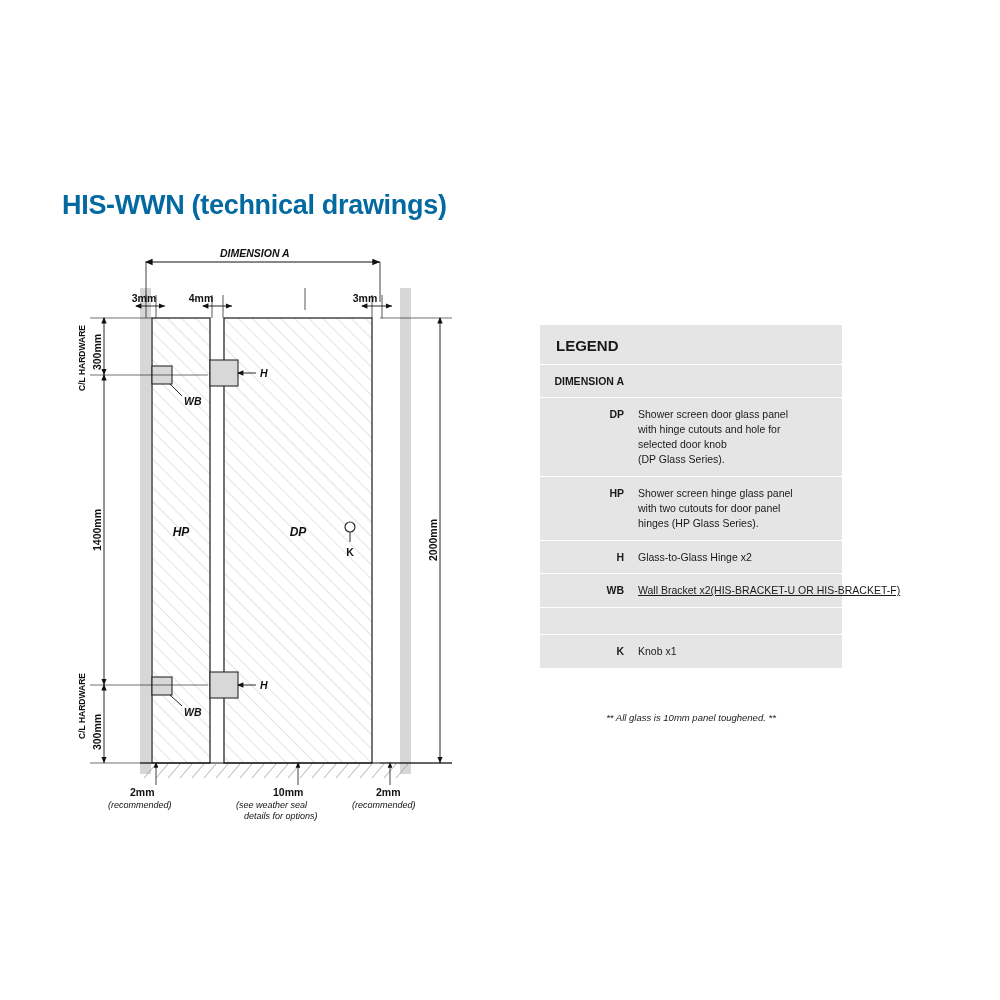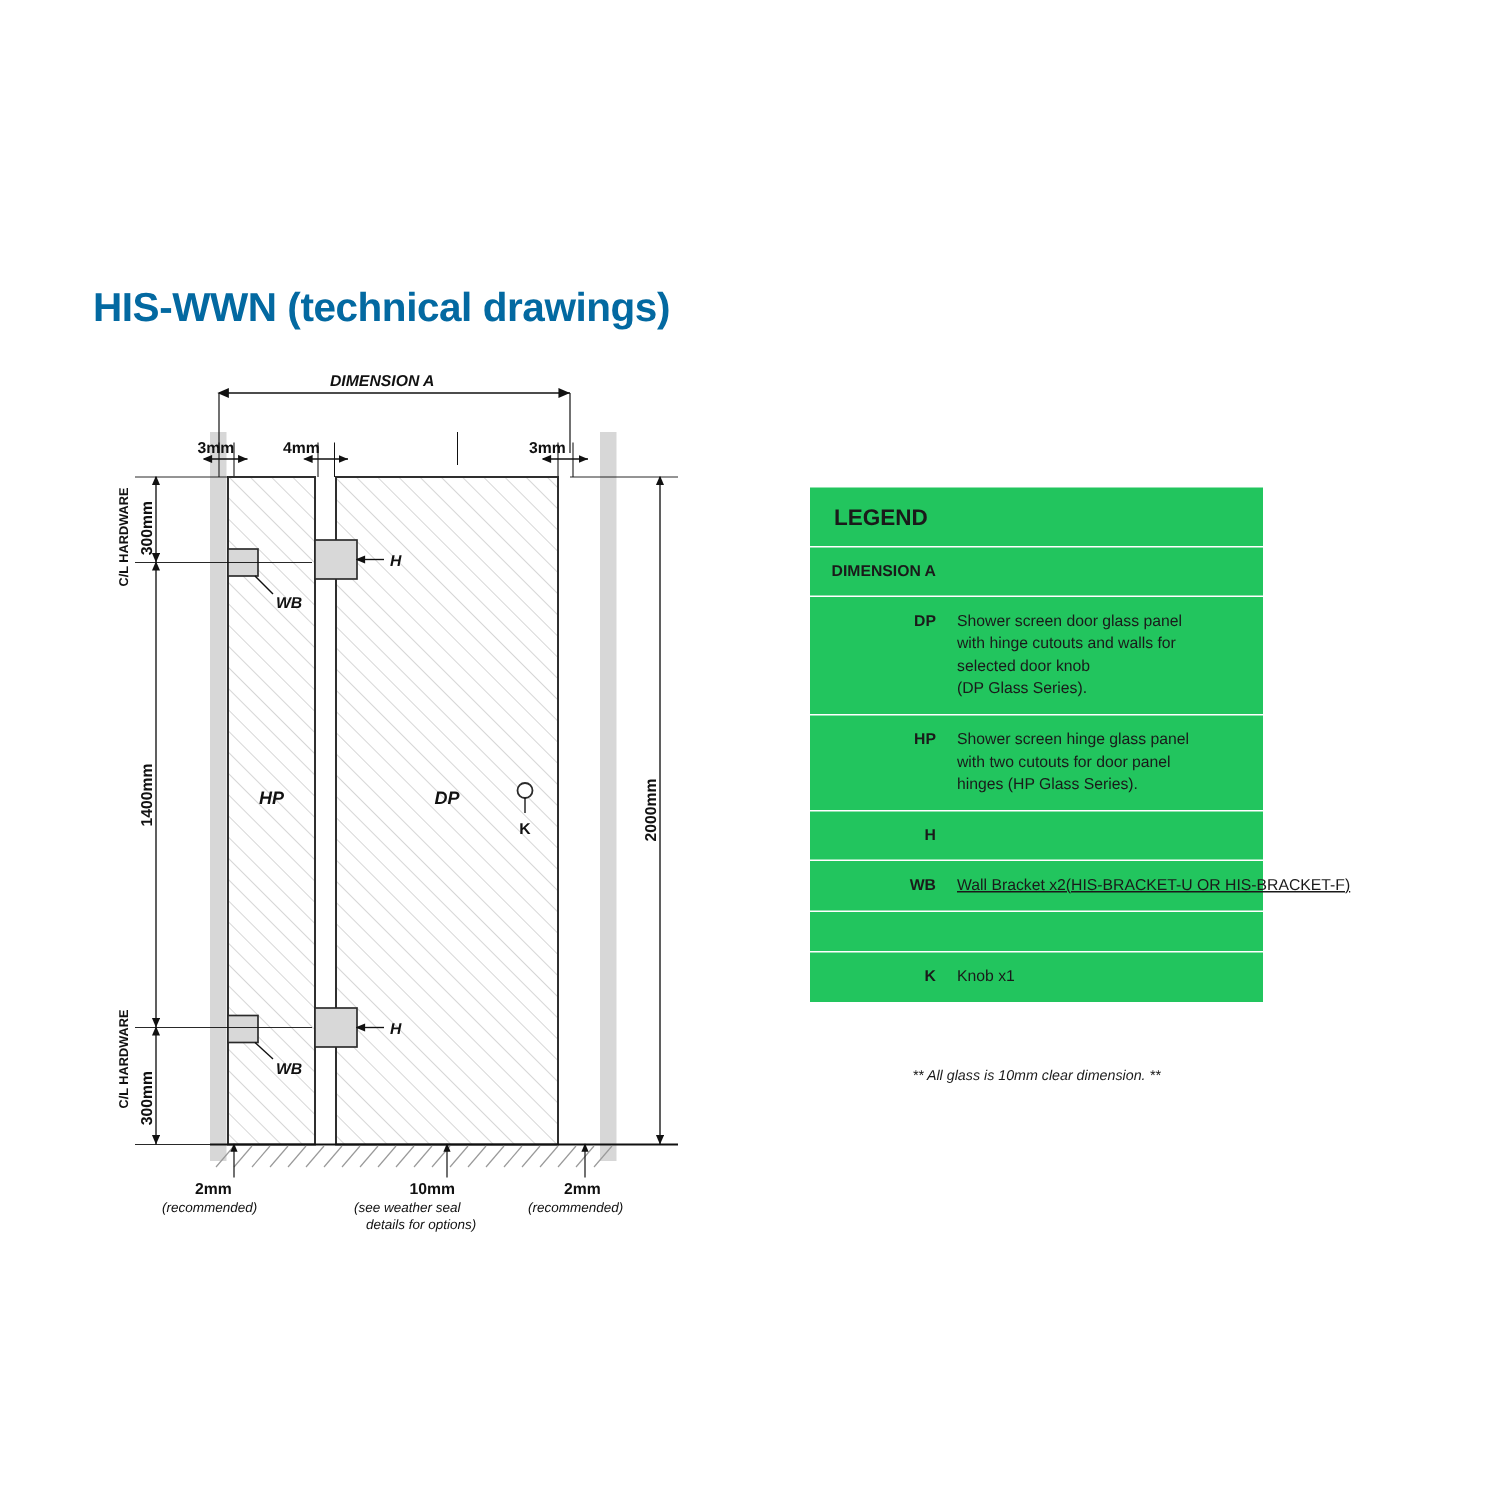--- a/index.html
+++ b/index.html
@@ -36,21 +36,21 @@
     height: 600px;
   }
   #drawing svg { display: block; }
 
   
   #legend {
     position: absolute;
     left: 540px;
     top: 325px;
     width: 302px;
-    background: #22c55e;
+    background: #e5e5e5;
     padding: 0;
   }
   #legend-title {
     font-size: 15px;
     font-weight: bold;
     padding: 12px 0 10px 16px;
     border-bottom: 1px solid #ffffff;
   }
   .legend-row {
     display: flex;
@@ -235,45 +235,46 @@
 <div id="legend">
   <div id="legend-title">LEGEND</div>
 
   <div class="legend-row">
     <div class="lg-key">DIMENSION A</div>
   </div>
 
   <div class="legend-row">
     <div class="lg-key">DP</div>
     <div class="lg-val">Shower screen door glass panel
-with hinge cutouts and walls for
+with hinge cutouts and hole for
 selected door knob
 (DP Glass Series).</div>
   </div>
 
   <div class="legend-row">
     <div class="lg-key">HP</div>
     <div class="lg-val">Shower screen hinge glass panel
 with two cutouts for door panel
 hinges (HP Glass Series).</div>
   </div>
 
   <div class="legend-row">
     <div class="lg-key">H</div>
+    <div class="lg-val">Glass-to-Glass Hinge x2</div>
   </div>
 
   <div class="legend-row wide">
     <div class="lg-key">WB</div>
     <div class="lg-val">Wall Bracket x2(HIS-BRACKET-U OR HIS-BRACKET-F)</div>
   </div>
 
   <div class="legend-row spacer">
     <div class="lg-key"></div>
     <div class="lg-val"></div>
   </div>
 
   <div class="legend-row">
     <div class="lg-key">K</div>
     <div class="lg-val">Knob x1</div>
   </div>
 </div>
 
-<div id="legend-note">** All glass is 10mm clear dimension. **</div>
+<div id="legend-note">** All glass is 10mm panel toughened. **</div>
 
 </body></html>

